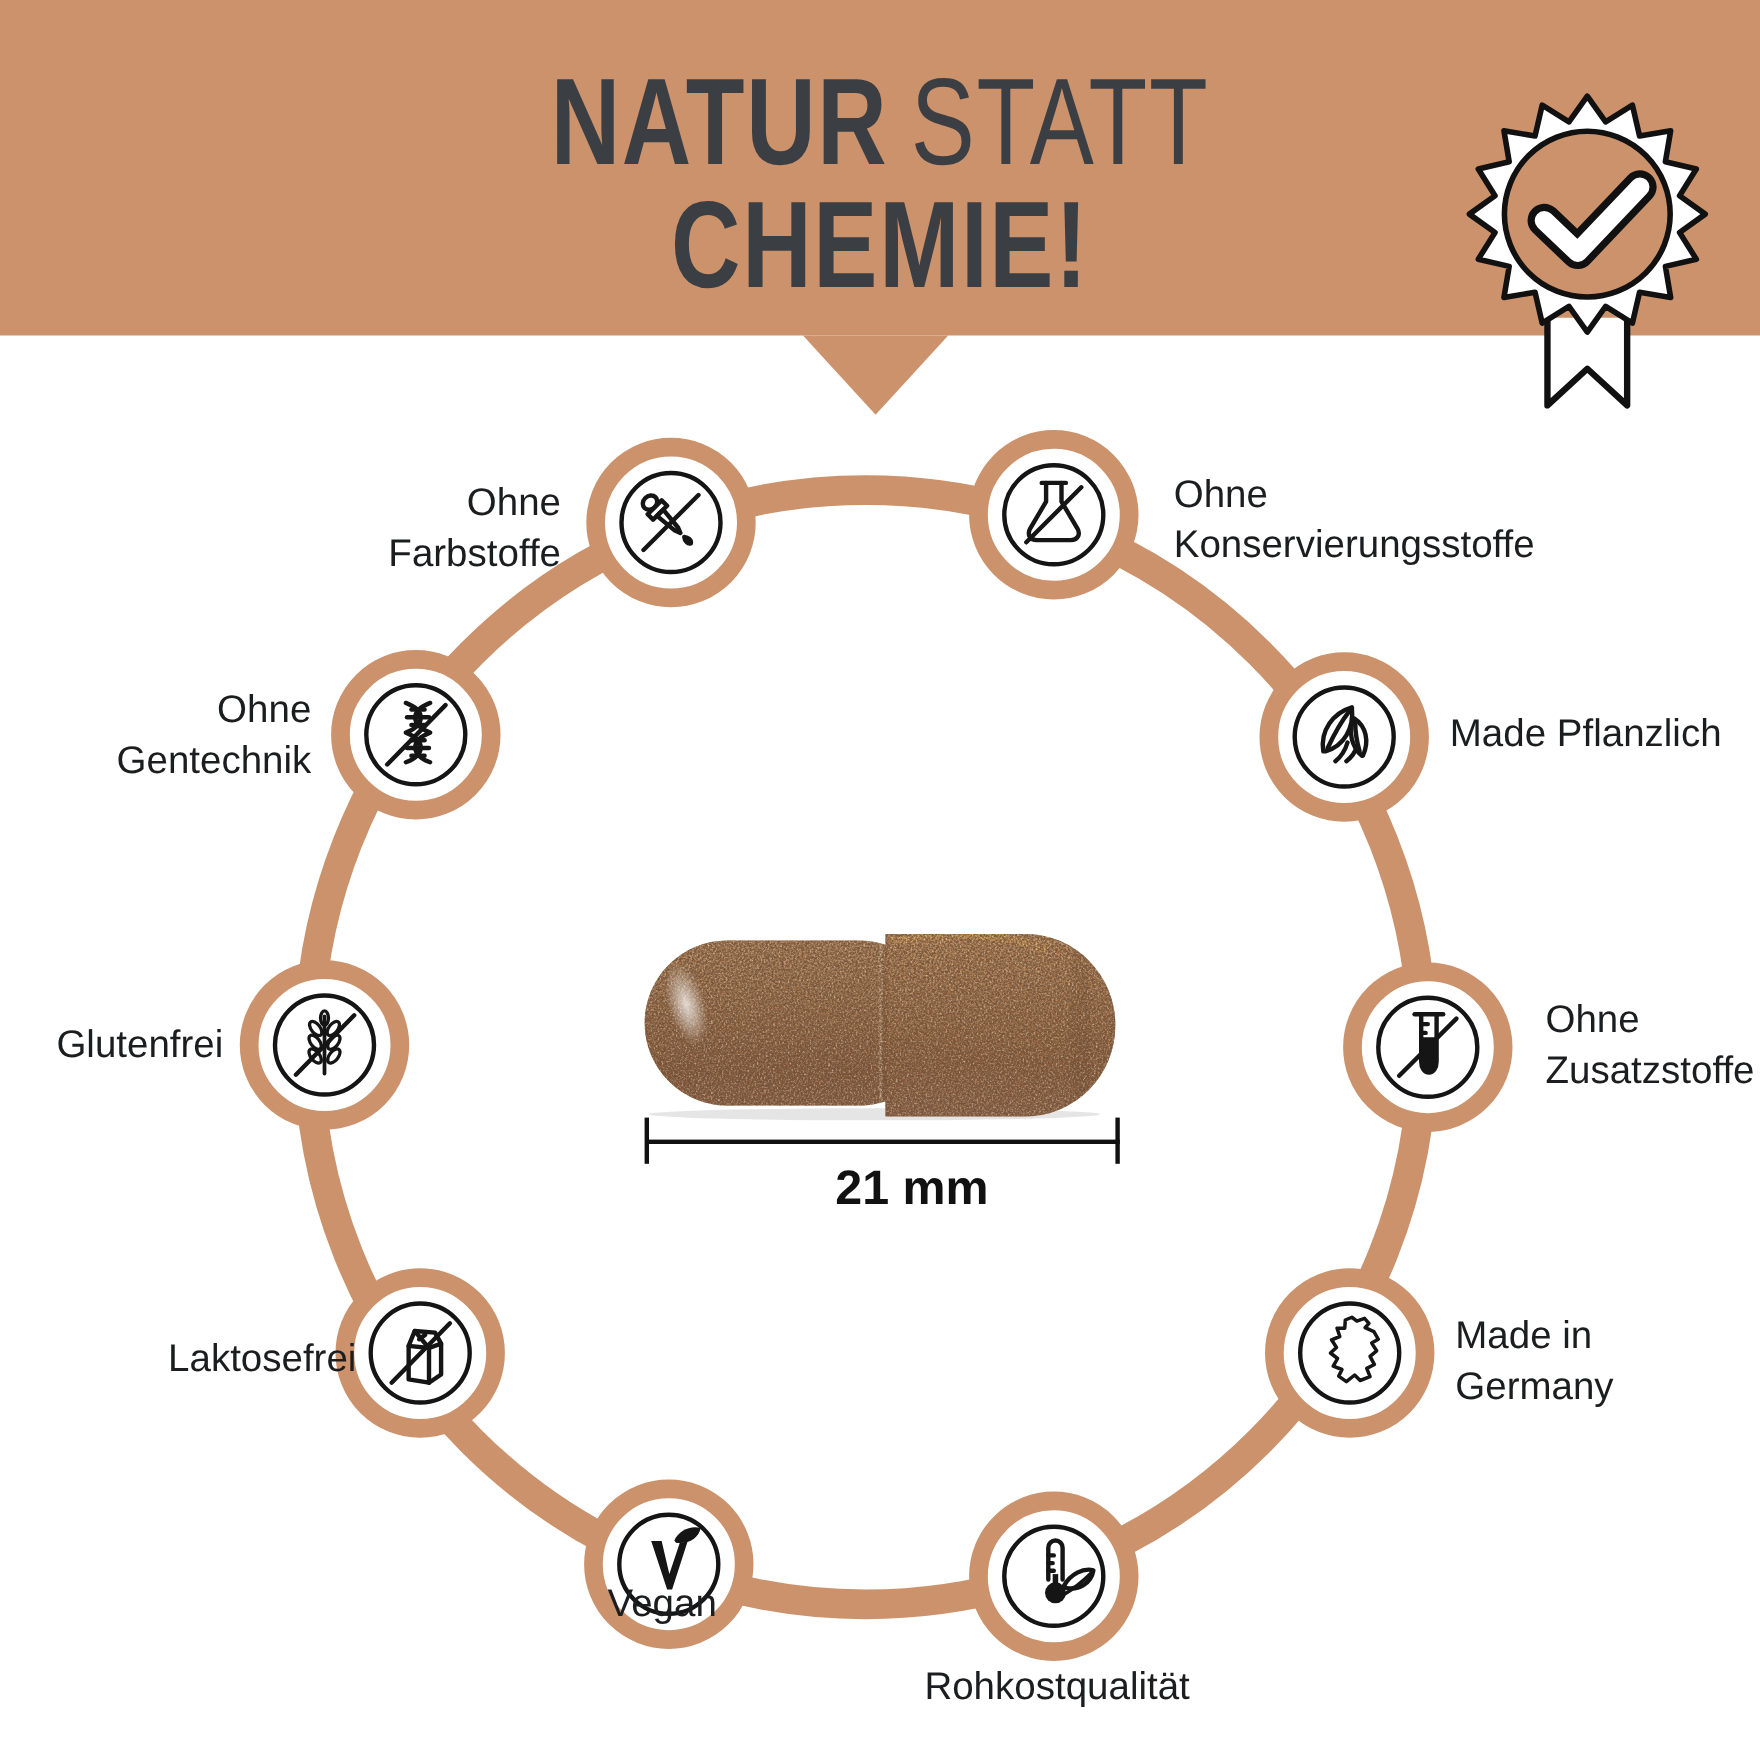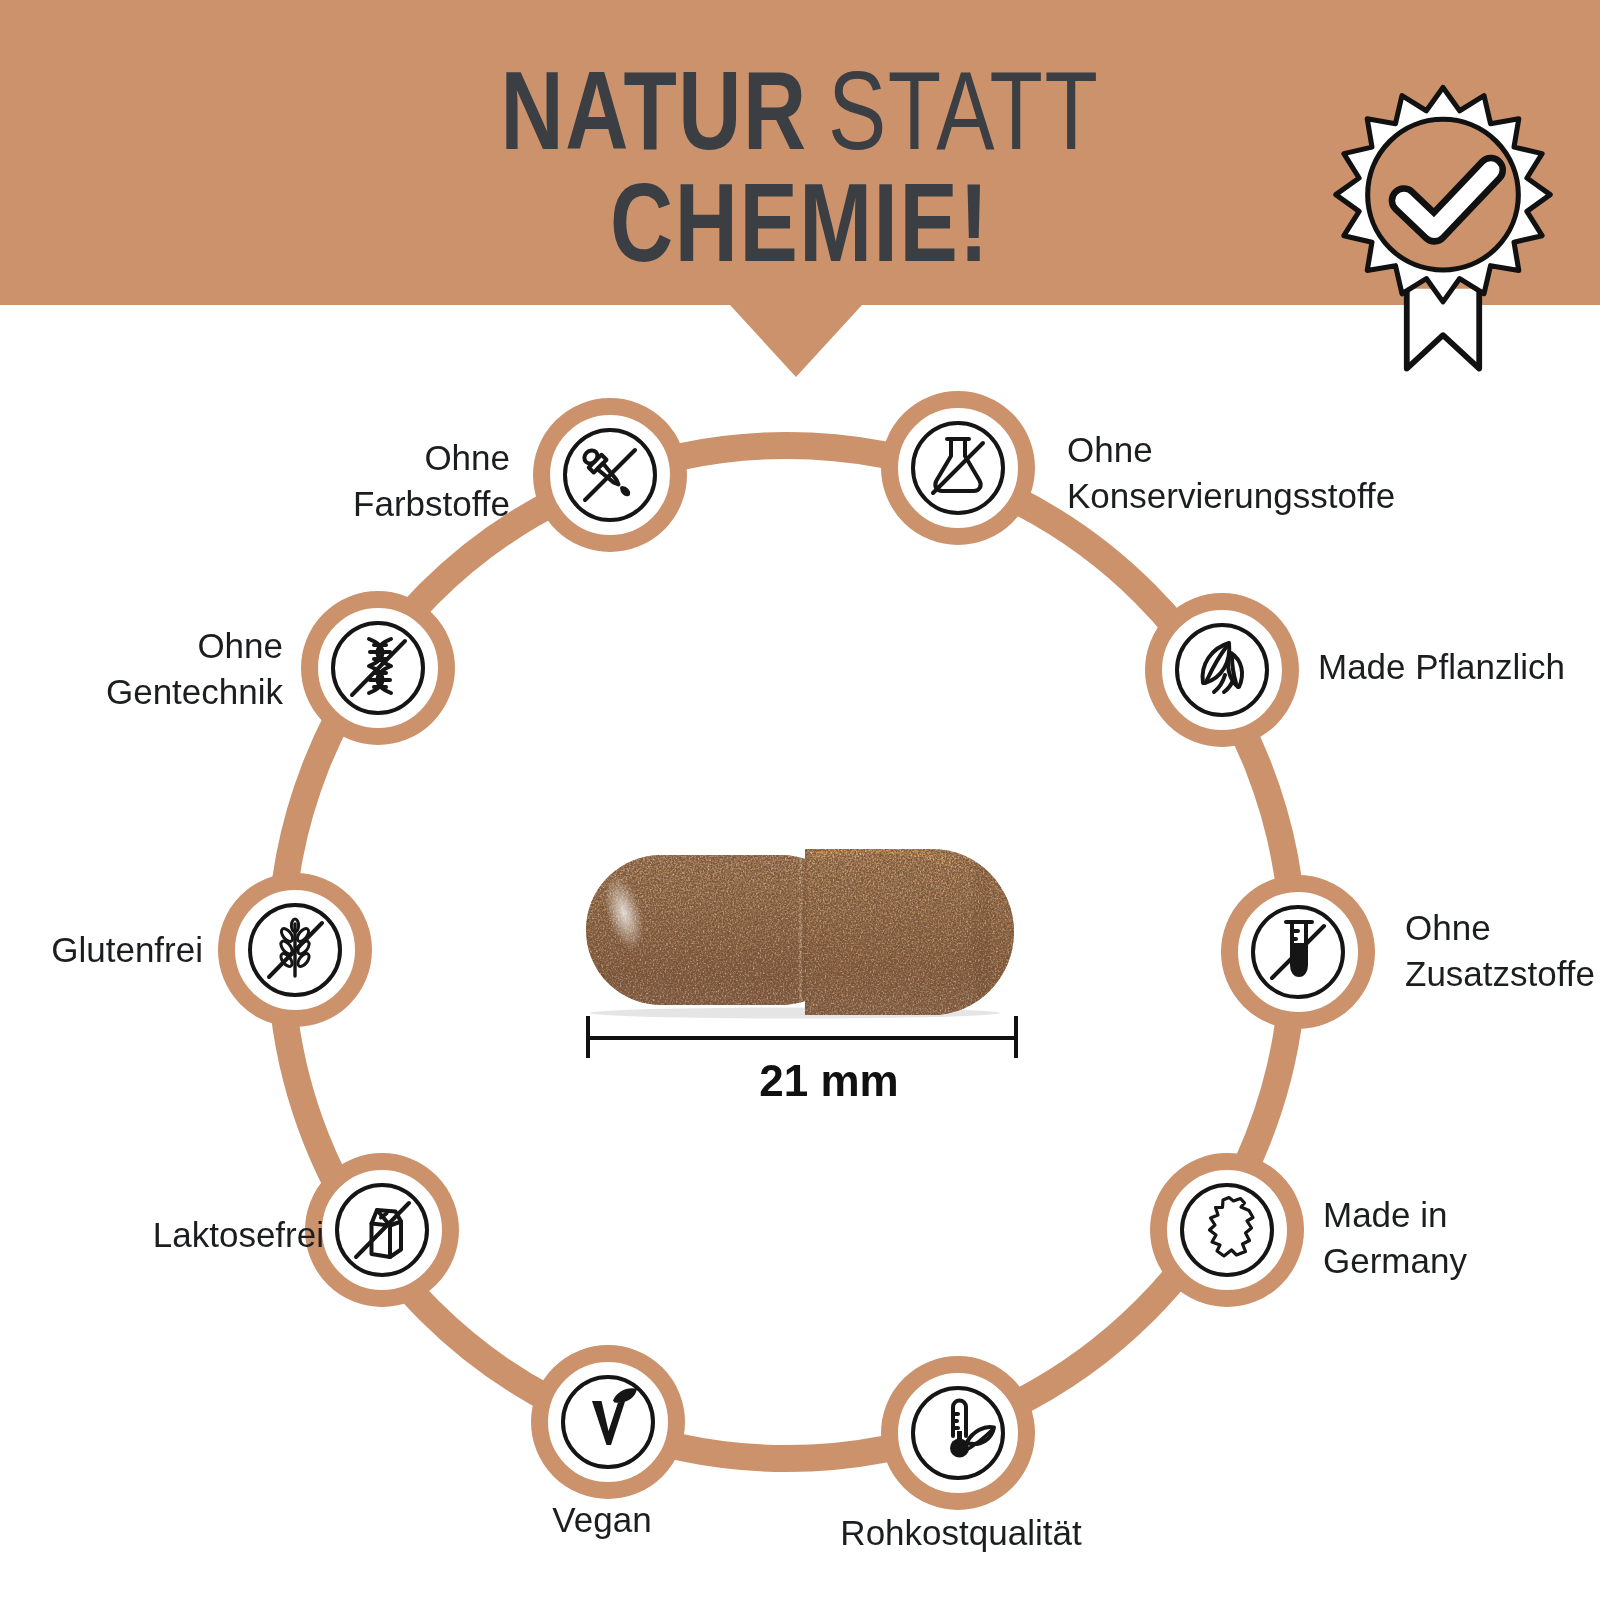--- a/index.html
+++ b/index.html
@@ -37,21 +37,21 @@
 
   
   .blabel{position:absolute;font-size:35px;line-height:1.3;color:var(--text);
     white-space:pre-line;transform:translateY(-50%);z-index:2;}
   .l1{right:1090px;top:480px;text-align:right}
   .l2{left:1067px;top:472px;text-align:left}
   .l3{left:1318px;top:667px;text-align:left}
   .l4{left:1405px;top:950px;text-align:left}
   .l5{left:1323px;top:1237px;text-align:left}
   .l6{left:961px;top:1533px;text-align:center;transform:translate(-50%,-50%)}
-  .l7{left:602px;top:1520px;text-align:center;transform:translate(-50%,-50%)}
+  .l7{left:602px;top:1458px;text-align:center;transform:translate(-50%,-50%)}
   .l8{right:1276px;top:1235px;text-align:right}
   .l9{right:1397px;top:950px;text-align:right}
   .l10{right:1317px;top:668px;text-align:right}
 
   
   .capsule{position:absolute;left:580px;top:843px;width:450px;height:178px;z-index:2;}
   .m-line{position:absolute;left:588px;top:1036px;width:430px;height:4px;background:#111;z-index:2;}
   .m-tick{position:absolute;top:1016px;width:4px;height:42px;background:#111;z-index:2;}
   .m-tick.left{left:586px} .m-tick.right{left:1014px}
   .m-label{position:absolute;left:801px;top:1056px;transform:translateX(-50%);

